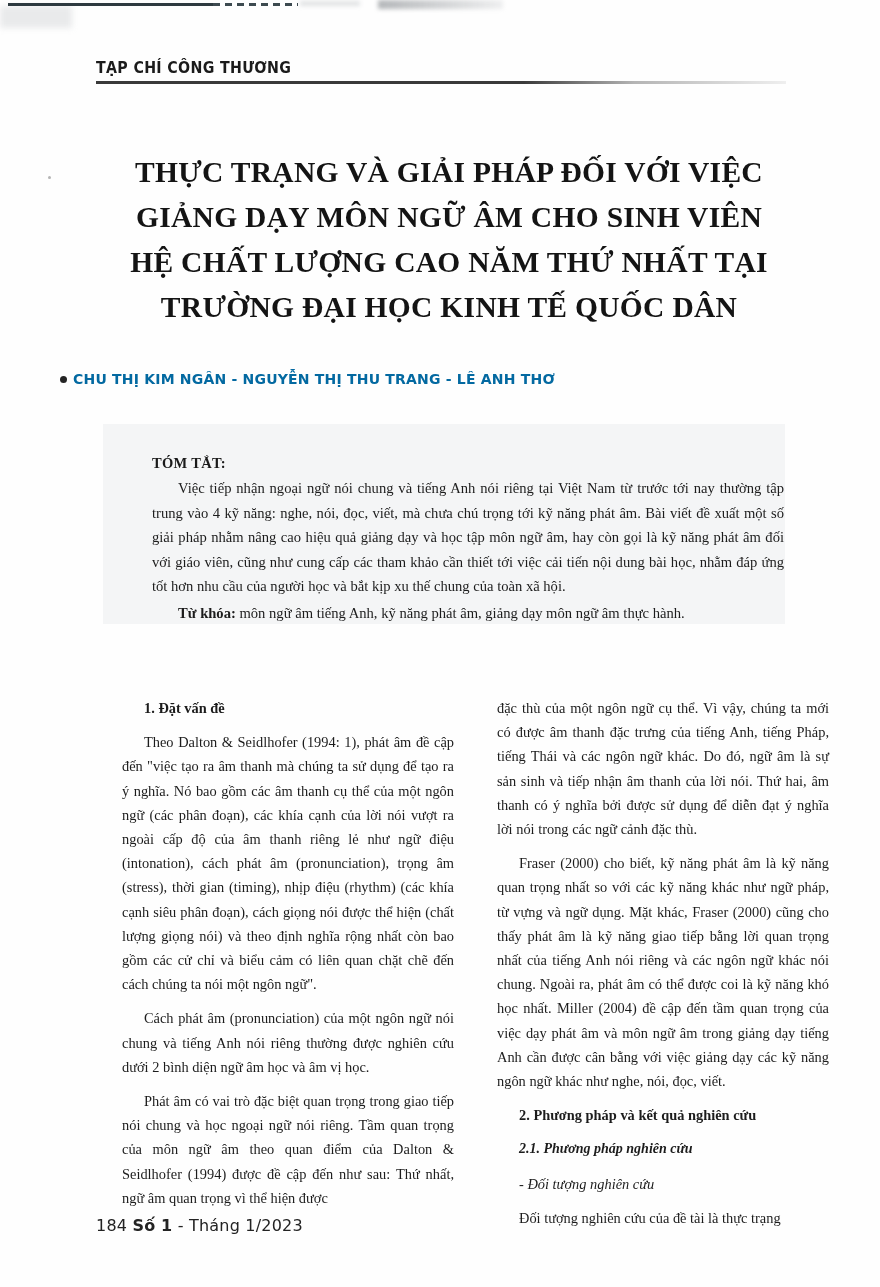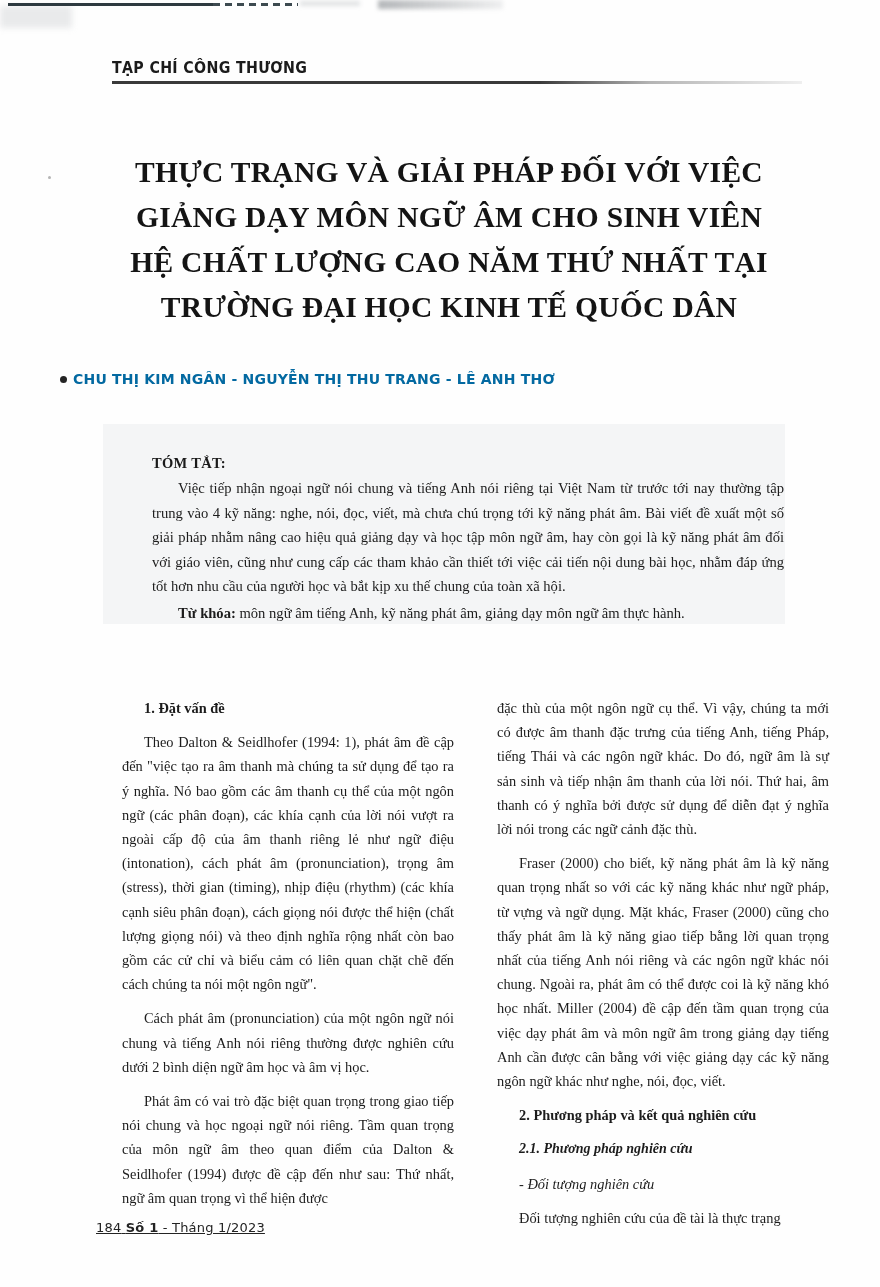--- a/index.html
+++ b/index.html
@@ -65,21 +65,21 @@
     position: absolute;
     top: 176px; left: 48px;
     width: 3px; height: 3px;
     border-radius: 50%;
     background: rgba(120,120,120,0.55);
   }
 
   
   .masthead {
     position: absolute;
-    top: 58px; left: 112px;
+    top: 58px; left: 96px;
     width: 690px;
   }
   .masthead-title {
     font-family: "DejaVu Sans", sans-serif;
     font-weight: bold;
     font-size: 16.5px;
     letter-spacing: 0.4px;
     color: #1b1b1b;
     transform: scaleX(0.86);
     transform-origin: left center;
@@ -207,24 +207,23 @@
     text-indent: 18px;
     font-size: 14.4px;
     line-height: 24.2px;
   }
 
   
   .footer {
     position: absolute;
     bottom: 52px; left: 96px;
     font-family: "DejaVu Sans", sans-serif;
-    font-size: 13px;
+    font-size: 16px;
     color: #232323;
     letter-spacing: 0.2px;
-    text-decoration: underline;
   }
   .footer .pageno { font-weight: normal; }
   .footer .issue { font-weight: bold; }
   .footer .rest { font-weight: normal; }
 </style>
 </head>
 <body>
 
 <div class="page">
 

